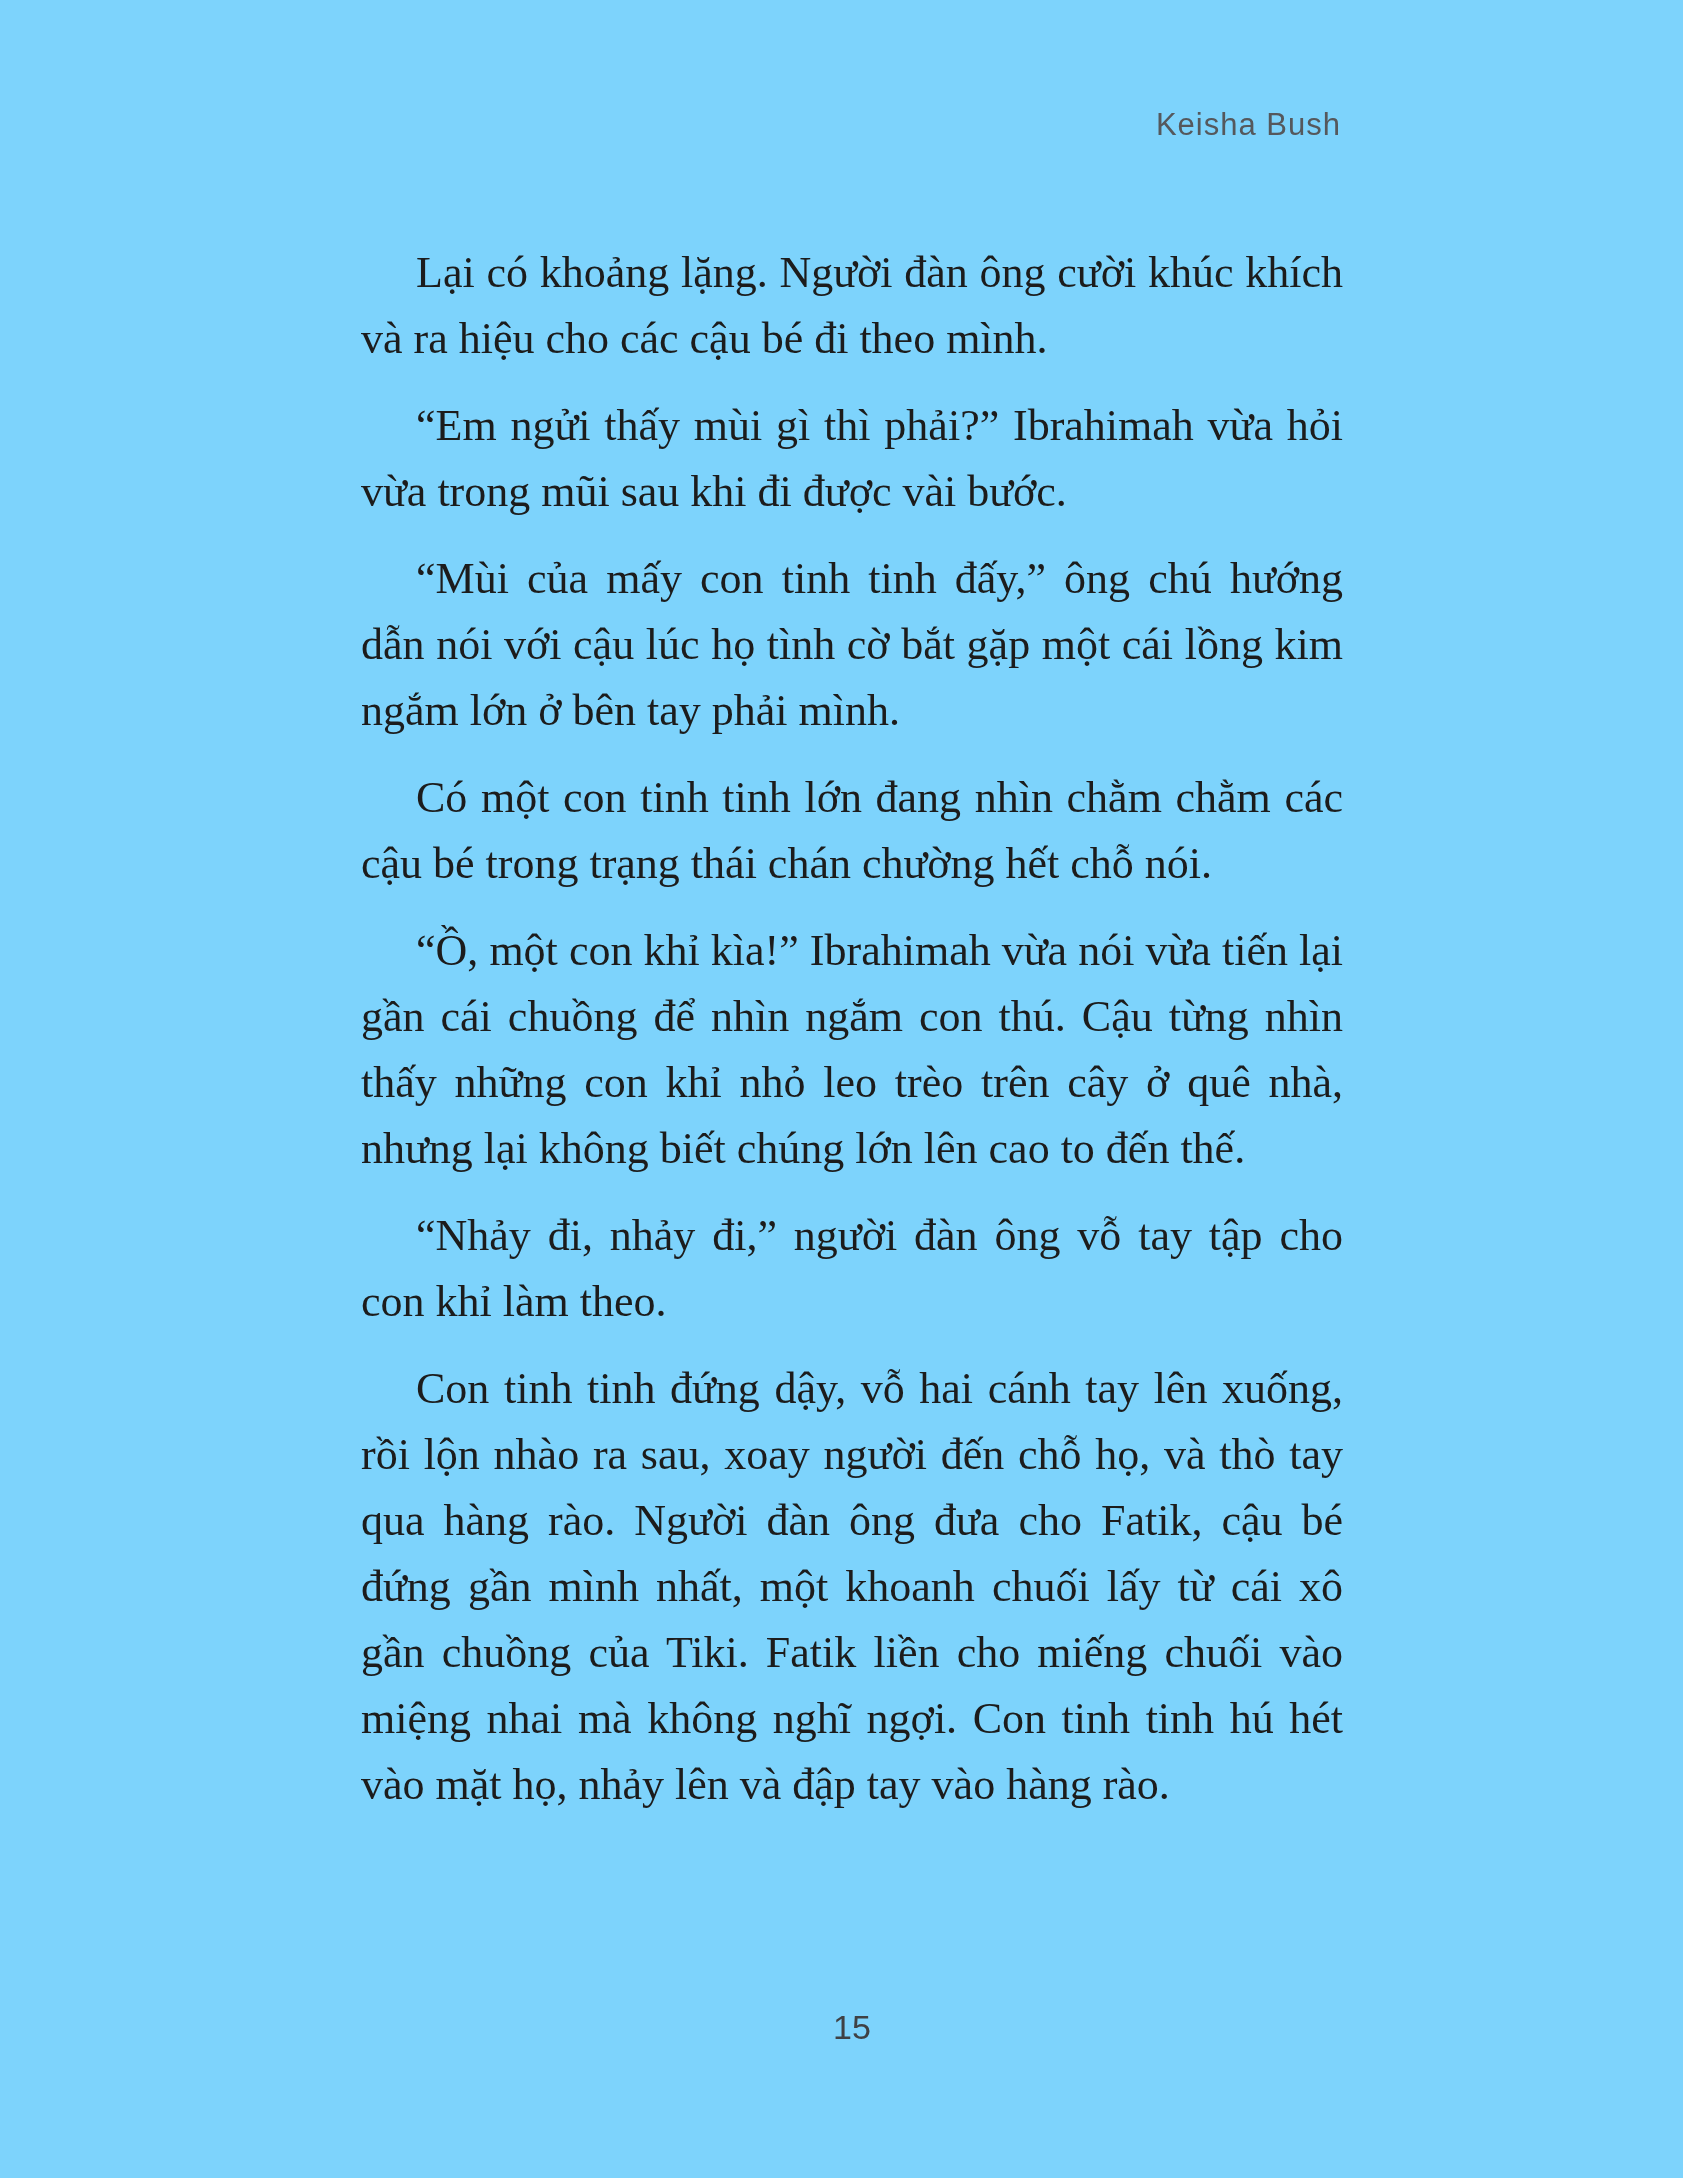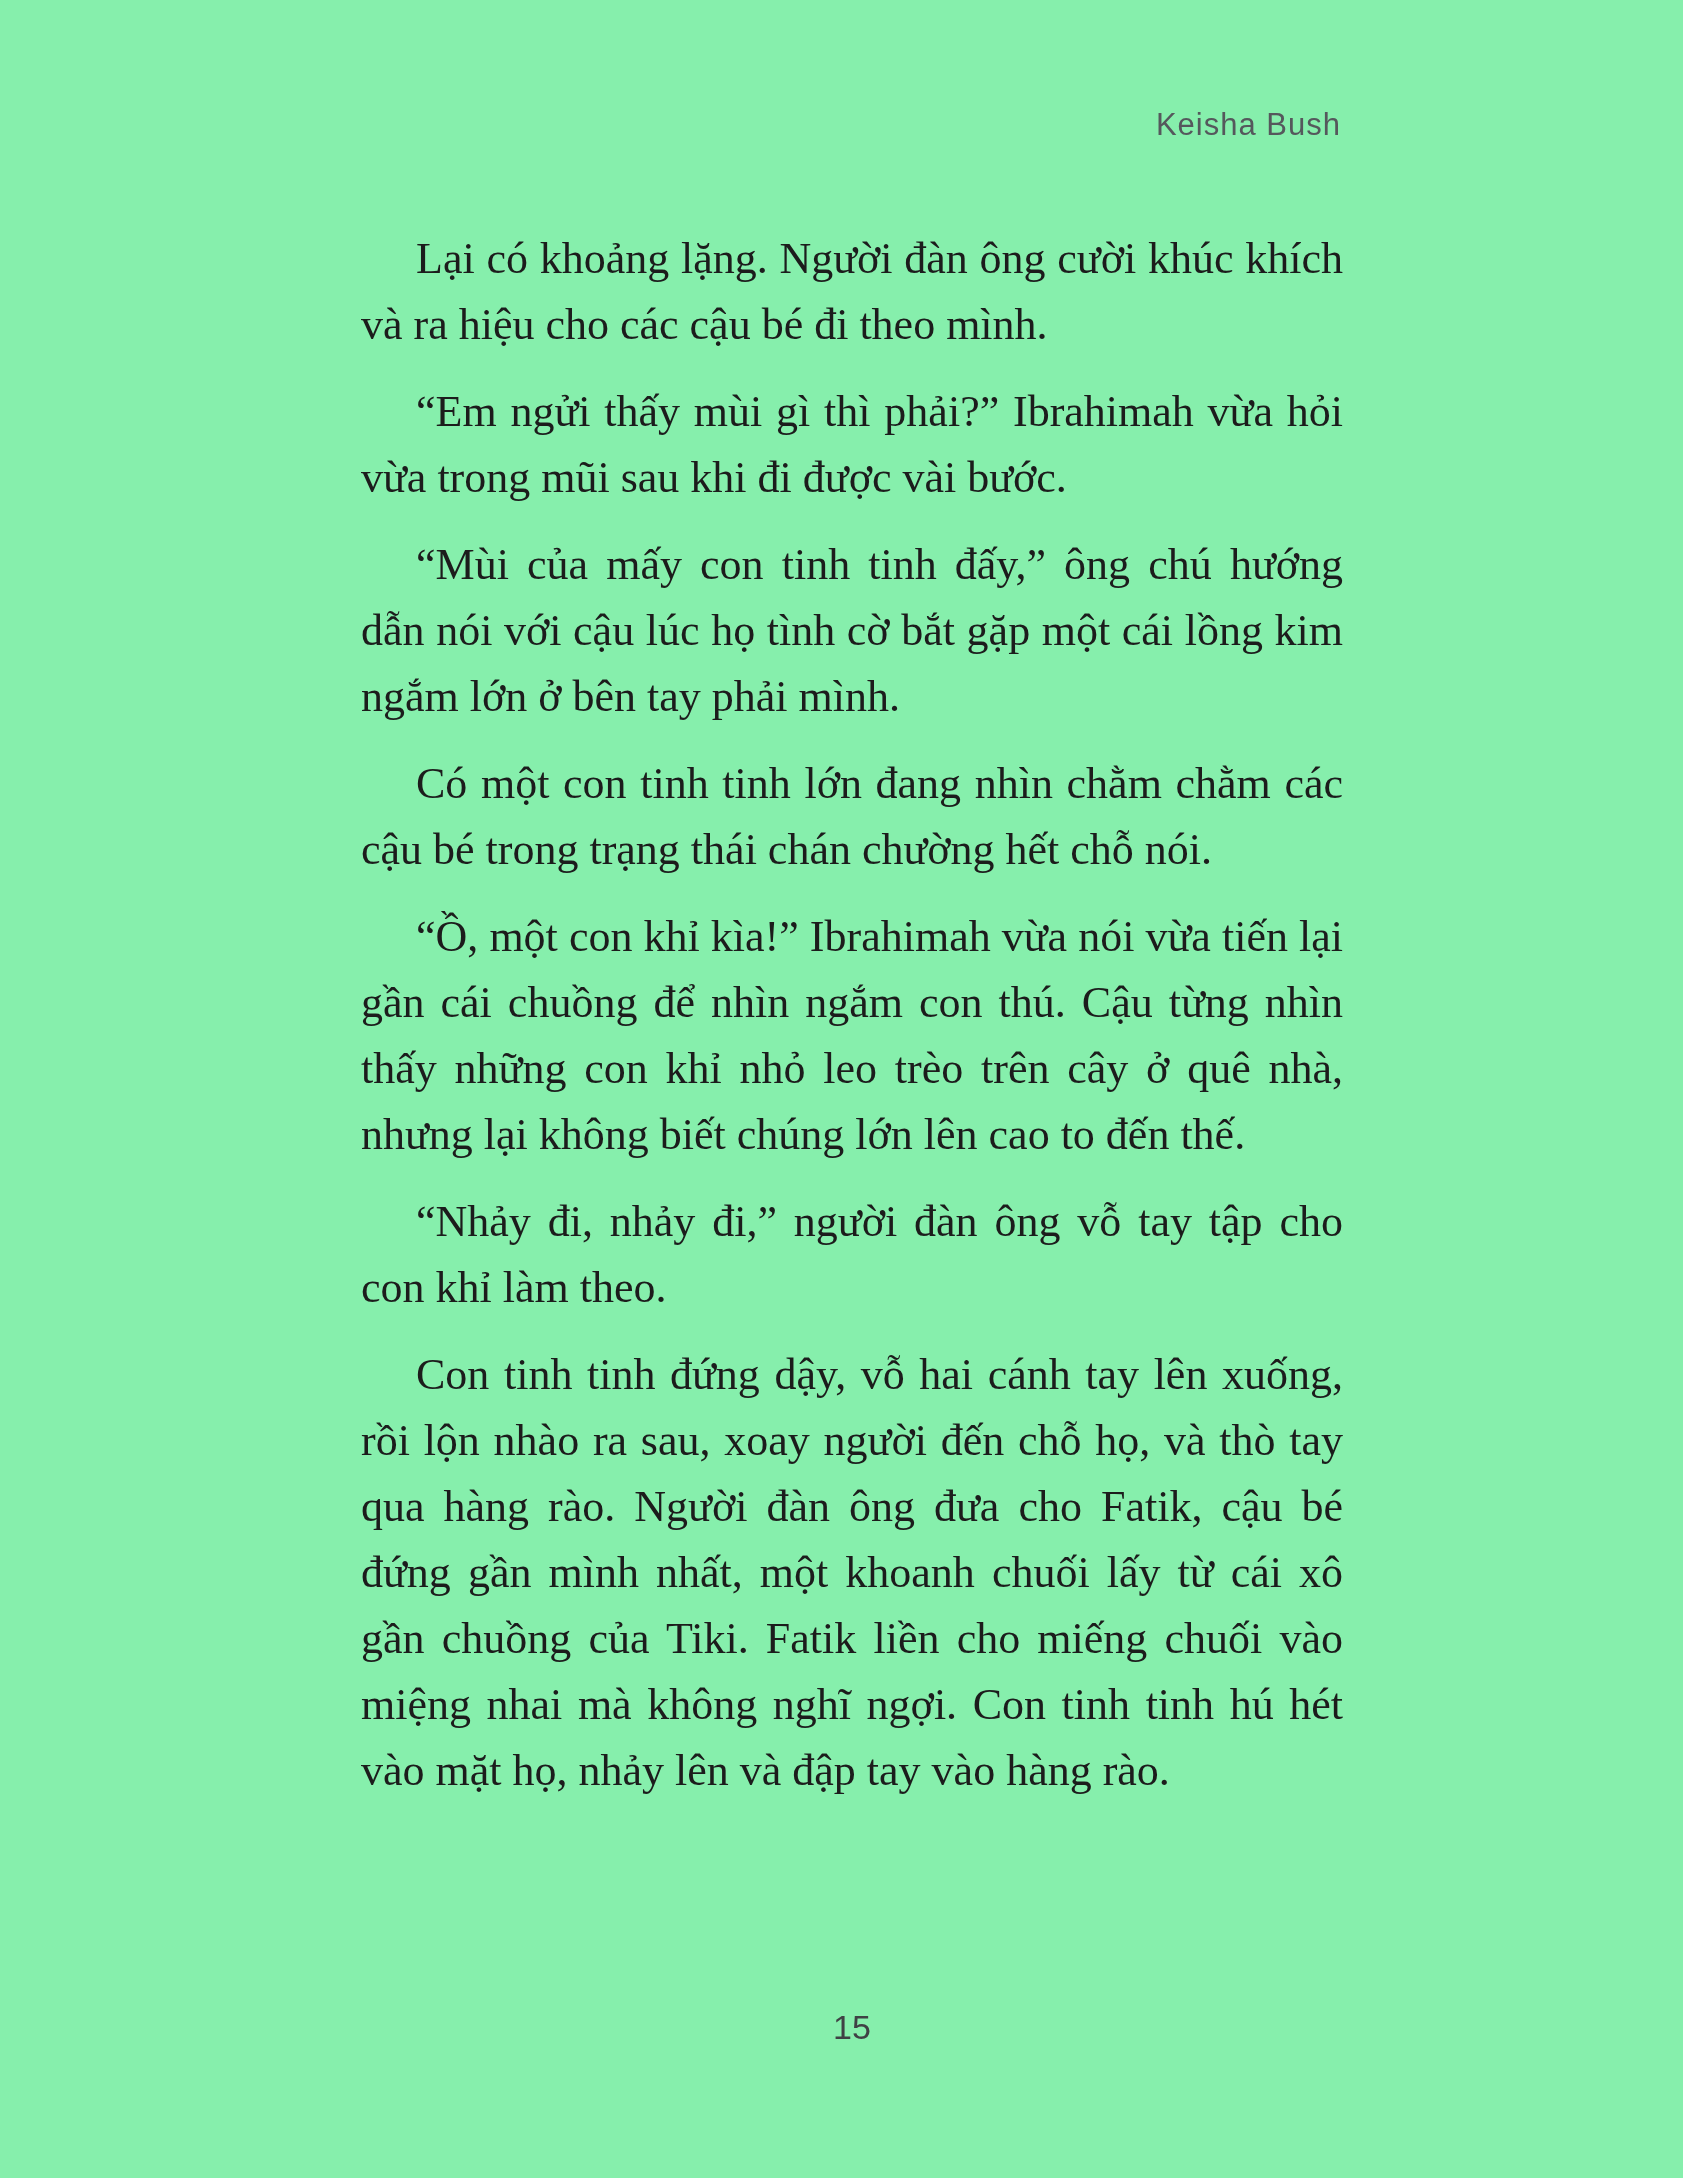--- a/index.html
+++ b/index.html
@@ -11,21 +11,21 @@
     width: 1683px;
     height: 2178px;
     position: relative;
     font-family: "Liberation Serif", serif;
     color: #1c1c1c;
     overflow: hidden;
   }
   .page {
     position: absolute;
     inset: 0;
-    background: #86efac;
+    background: #7dd3fc;
   }
   .running-header {
     position: absolute;
     top: 107px;
     left: 361px;
     width: 980px;
     text-align: right;
     font-family: "Liberation Sans", sans-serif;
     font-size: 31px;
     font-weight: 400;
@@ -36,21 +36,21 @@
     position: absolute;
     top: 226px;
     left: 361px;
     width: 982px;
     font-size: 44px;
     line-height: 66px;
     text-align: justify;
     color: #1c1c1c;
   }
   .body-text p {
-    margin: 0 0 21px 0;
+    margin: 14px 0 21px 0;
     text-indent: 55px;
   }
   .page-number {
     position: absolute;
     top: 2008px;
     left: 361px;
     width: 982px;
     text-align: center;
     font-family: "Liberation Sans", sans-serif;
     font-size: 34px;

